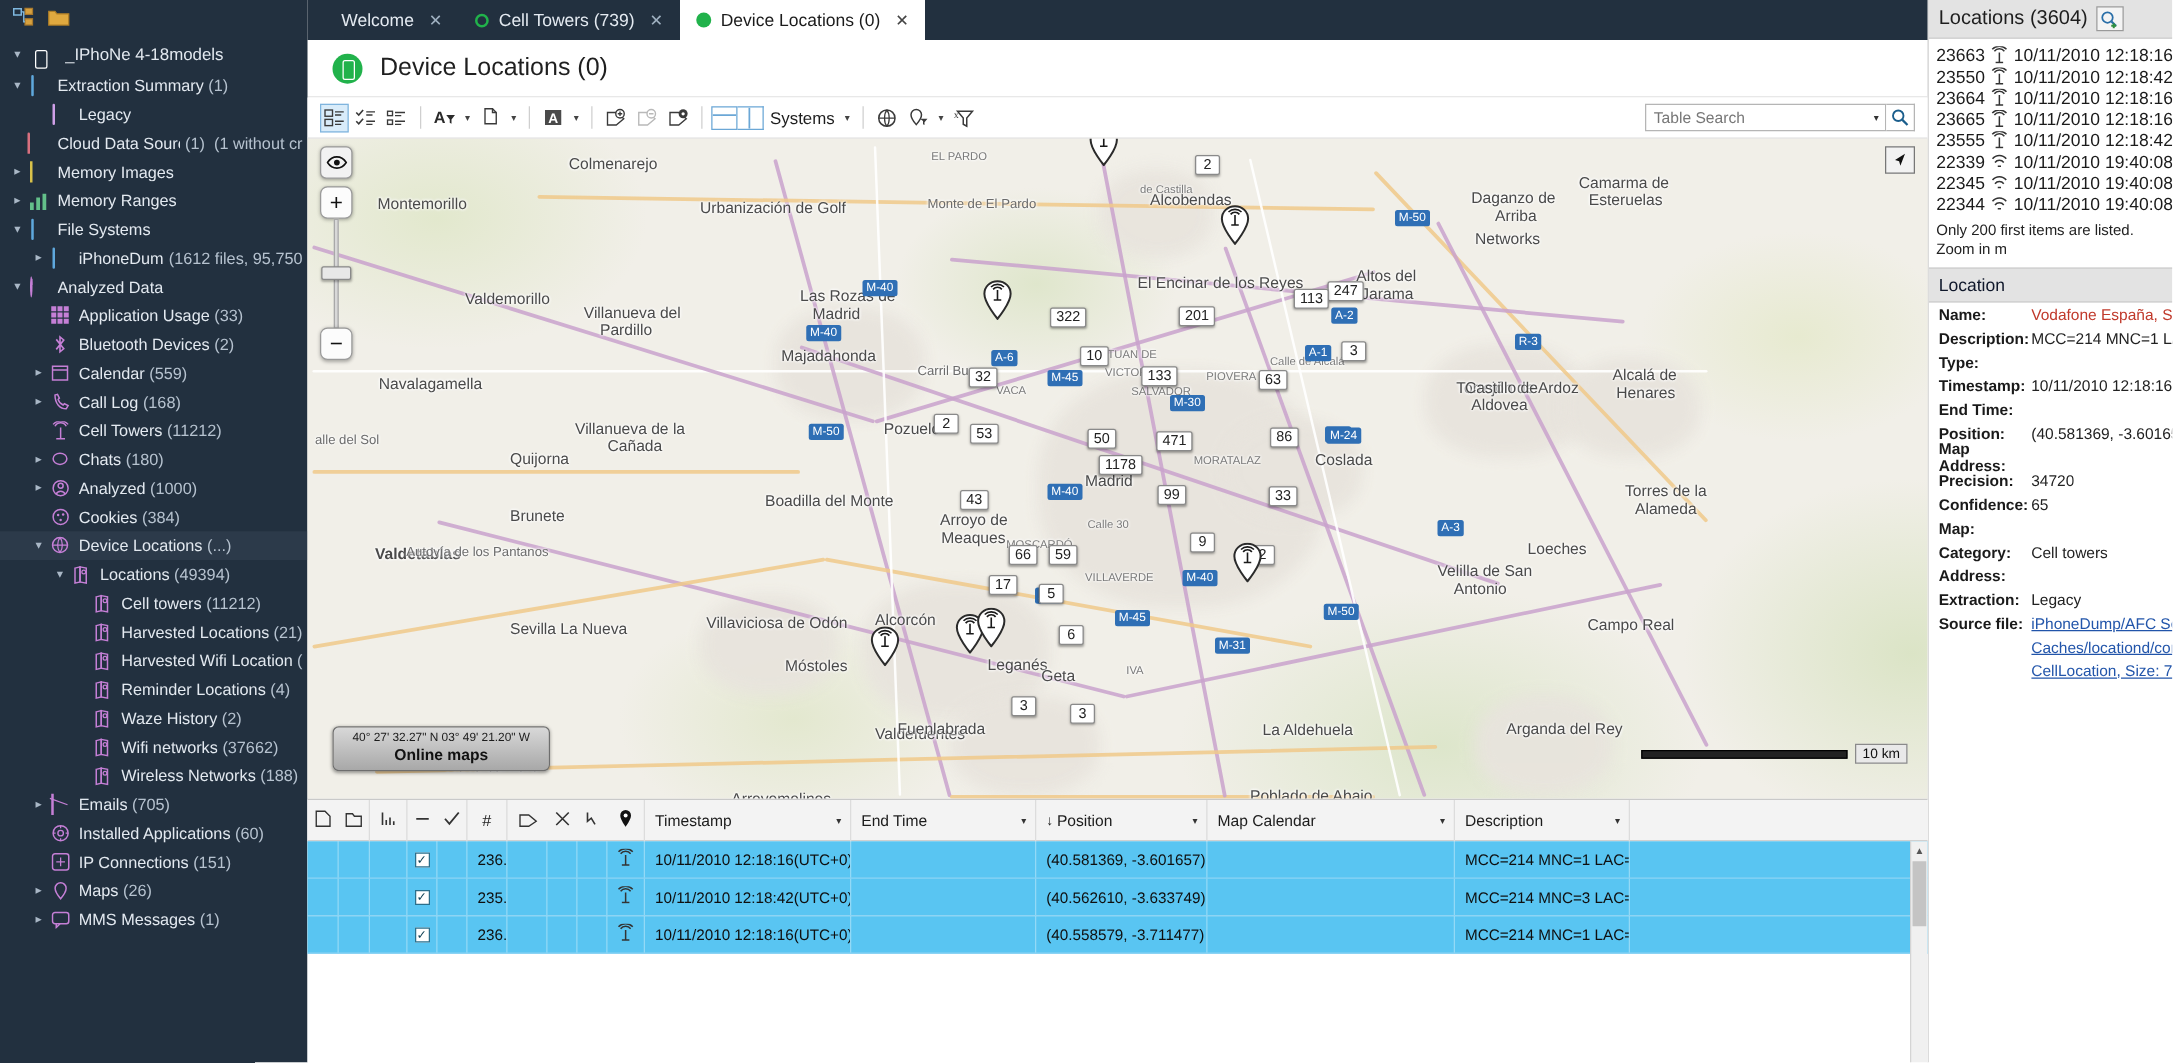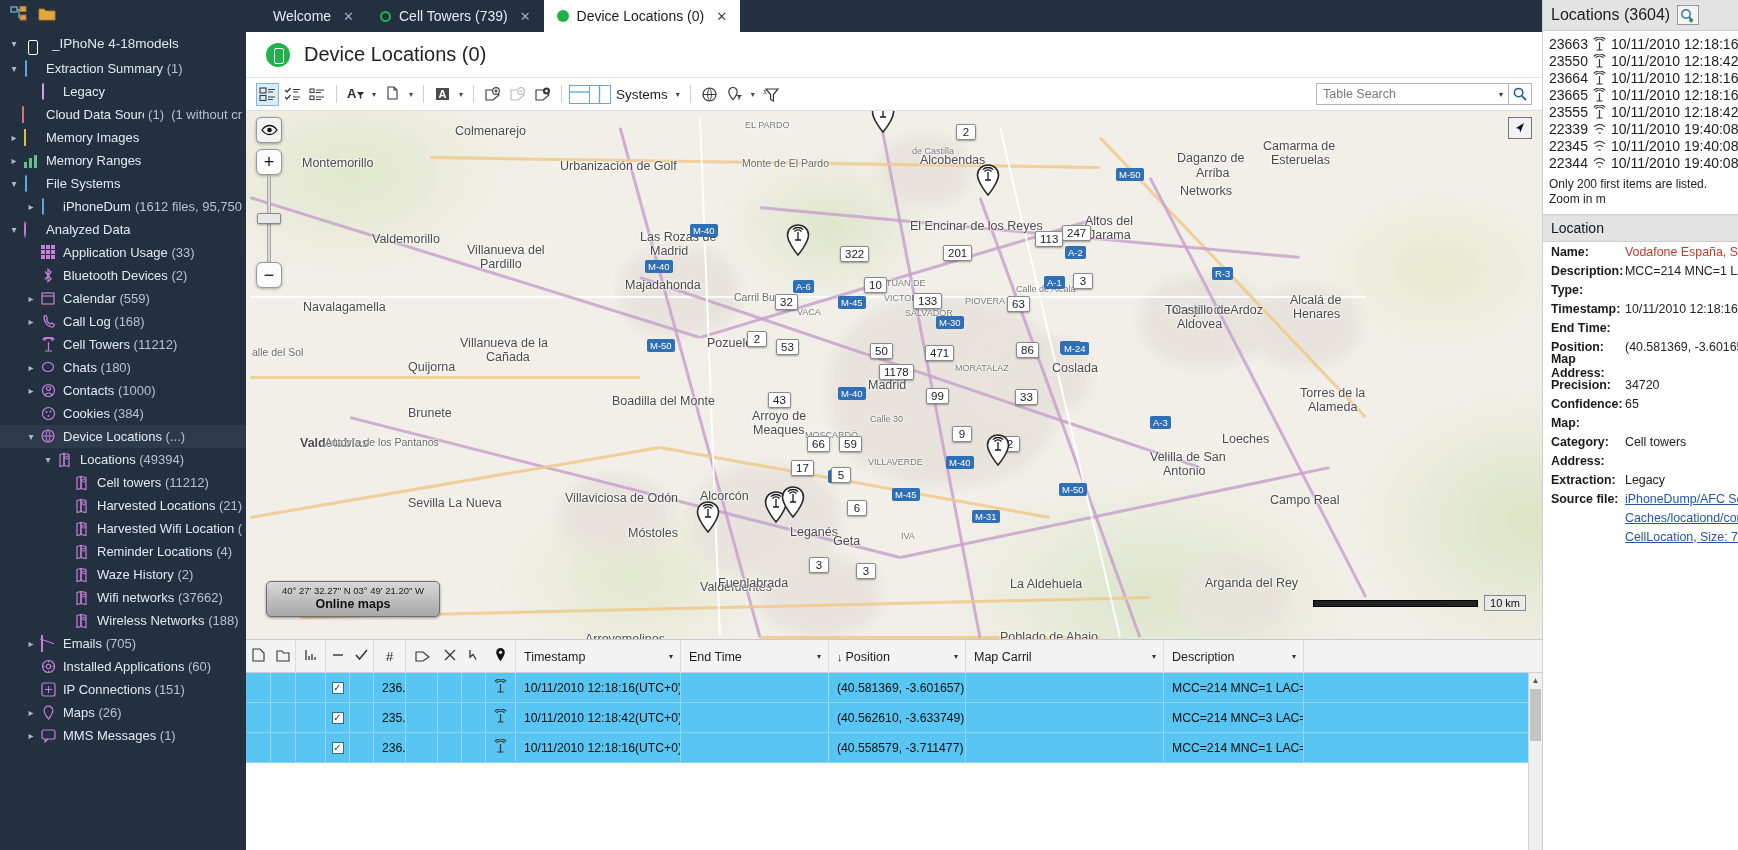--- a/index.html
+++ b/index.html
@@ -390,21 +390,21 @@
             <span class="tlabel">Chats</span>
             <span class="tcount">&nbsp;(180)</span>
           </div>
           <div class="tnode" style="padding-left: 23px;">
             <span class="chev">▸</span>
             <span class="tico"><svg width="15" height="15" style="margin-left:2px">
                 <circle cx="7.5" cy="7.5" r="6" fill="none" stroke="#c57fd6" stroke-width="1.2"></circle>
                 <circle cx="7.5" cy="5.5" r="2" fill="none" stroke="#c57fd6" stroke-width="1.2"></circle>
                 <path d="M3.8 12.5a4 4 0 0 1 7.4 0" fill="none" stroke="#c57fd6" stroke-width="1.2"></path>
               </svg></span>
-            <span class="tlabel">Contacts</span>
+            <span class="tlabel">Analyzed</span>
             <span class="tcount">&nbsp;(1000)</span>
           </div>
           <div class="tnode" style="padding-left: 23px;">
             <span class="chev none">▸</span>
             <span class="tico"><svg width="15" height="15" style="margin-left:2px">
                 <circle cx="7.5" cy="7.5" r="6" fill="none" stroke="#c57fd6" stroke-width="1.2"></circle>
                 <circle cx="5.5" cy="6" r="1" fill="#c57fd6"></circle>
                 <circle cx="9.5" cy="5.5" r="1" fill="#c57fd6"></circle>
                 <circle cx="7.5" cy="10" r="1" fill="#c57fd6"></circle>
               </svg></span>
@@ -978,21 +978,21 @@
           <div class="gh" style="width: 148px;">
             <span>End Time</span>
             <span class="hcaret">▾</span>
           </div>
           <div class="gh" style="width: 137px;">
             <span style="font-size:11px;margin-right:3px">↓</span>
             <span>Position</span>
             <span class="hcaret">▾</span>
           </div>
           <div class="gh" style="width: 198px;">
-            <span>Map Carril</span>
+            <span>Map Calendar</span>
             <span class="hcaret">▾</span>
           </div>
           <div class="gh" style="width: 140px;">
             <span>Description</span>
             <span class="hcaret">▾</span>
           </div>
         </div>
       <div id="gridbody">
           <div class="grow">
             <div class="gc" style="width: 25px;"></div>

